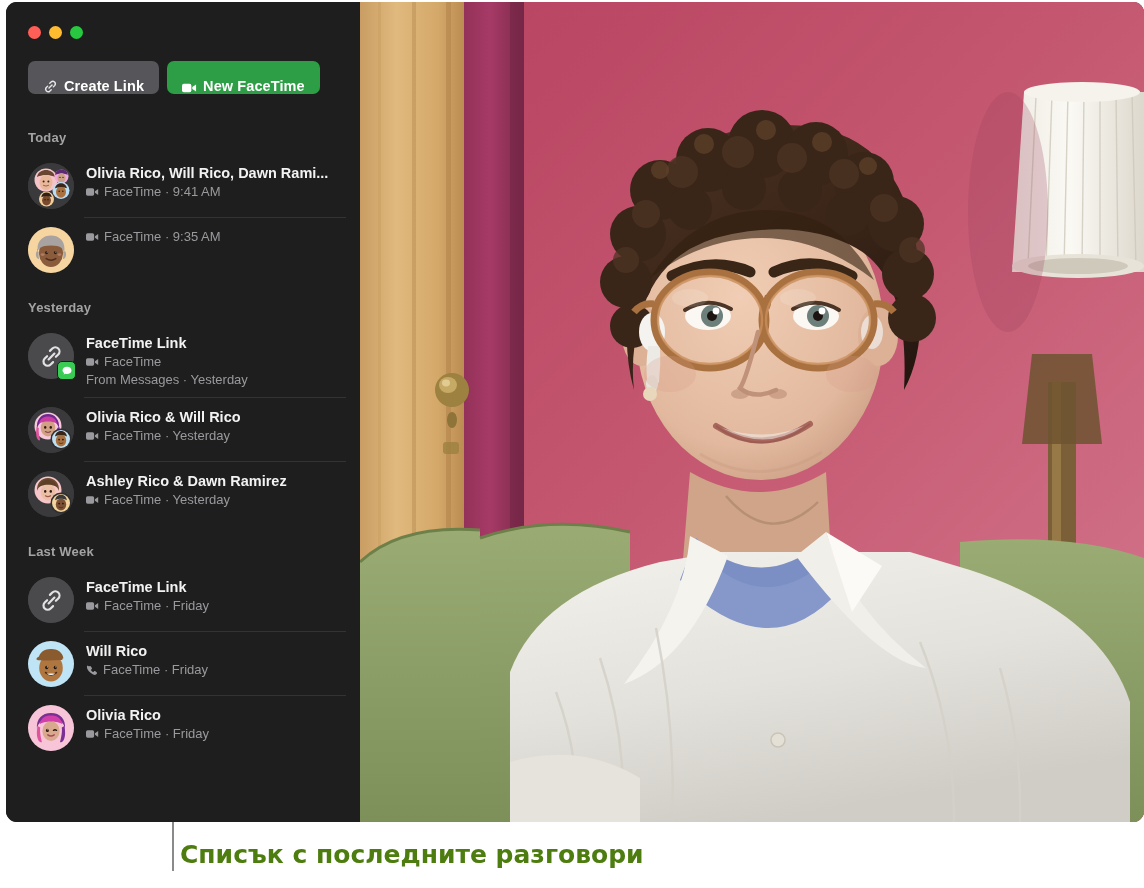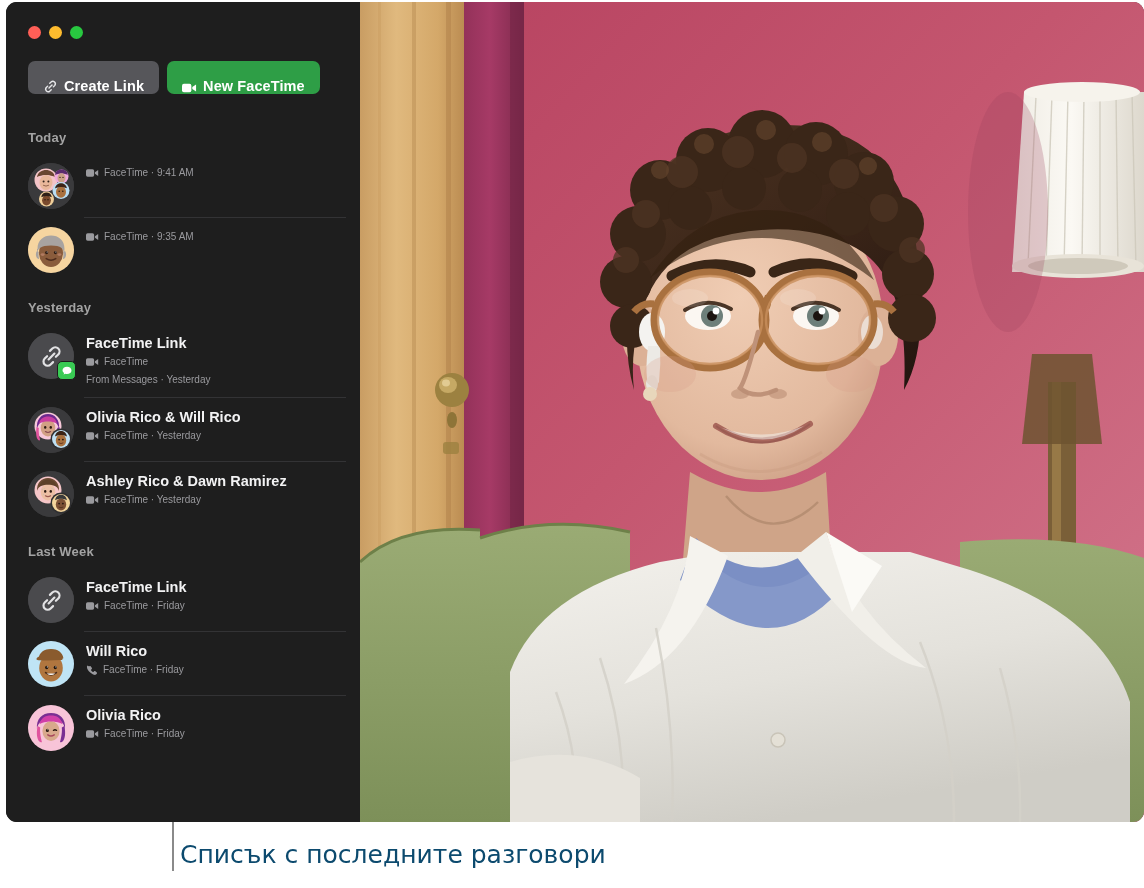--- a/index.html
+++ b/index.html
@@ -84,21 +84,21 @@
     background:#38383a;
     overflow:visible;
   }
   .row-text{ flex:1 1 auto; min-width:0; padding-top:1px; }
   .title{
     font-size:14.5px; font-weight:700; color:#f2f2f3;
     white-space:nowrap; overflow:hidden; text-overflow:ellipsis;
     line-height:19px;
   }
   .sub{
-    font-size:10px; color:#9a9a9e;
+    font-size:13px; color:#9a9a9e;
     line-height:18px;
     display:flex; gap:5px;
     white-space:nowrap; overflow:hidden;
   }
   .sub.meta{ color:#9a9a9e; }
 
   
   .linkav{
     width:46px; height:46px; border-radius:50%;
     background:#4a4a4d; display:flex; align-items:center; justify-content:center;
@@ -117,23 +117,24 @@
     background:#c0556f;
   }
 
   
   .callout-line{
     position:absolute; left:172px; top:822px;
     width:2px; height:49px; background:#8a8a8a;
   }
   .caption{
     position:absolute; left:180px; top:840px;
-    font-size:25px; color:#0c4a6e;
+    font-size:25px; color:#4d7c0f;
     font-family:"DejaVu Sans", sans-serif;
     white-space:nowrap;
+    font-weight:bold;
   }
 </style>
 </head>
 <body>
 
 <div id="root">
 
   <div class="window">
 
     <div class="sidebar">
@@ -198,20 +199,21 @@
               <circle cx="34.8" cy="28.3" r=".8" fill="#2b1c12"></circle>
 
               <circle cx="18.5" cy="36" r="7.5" fill="#f0cf9a"></circle>
               <ellipse cx="18.5" cy="37.3" rx="4.4" ry="5.1" fill="#7a4a2d"></ellipse>
               <path d="M13.2 34.2c.6-3.4 2.8-4.7 5.3-4.7s4.7 1.3 5.3 4.7c0 0-2.5-1.3-5.3-1.3s-5.3 1.3-5.3 1.3z" fill="#2f2018"></path>
               <circle cx="17" cy="36.7" r=".7" fill="#241710"></circle>
               <circle cx="20" cy="36.7" r=".7" fill="#241710"></circle>
             </svg>
           </div>
           <div class="row-text">
+            <div class="title">Olivia Rico, Will Rico, Dawn Rami...</div>
             <div class="sub">
               <span class="ico">
                 <svg width="13" height="10" viewBox="0 0 16 12">
                   <rect x="0" y="1.5" width="10" height="9" rx="2" fill="#9a9a9e"></rect>
                   <path d="M11 5 15 2.2v7.6L11 7z" fill="#9a9a9e"></path>
                 </svg>
               </span>
               <span>FaceTime · 9:41 AM</span>
             </div>
           </div>

